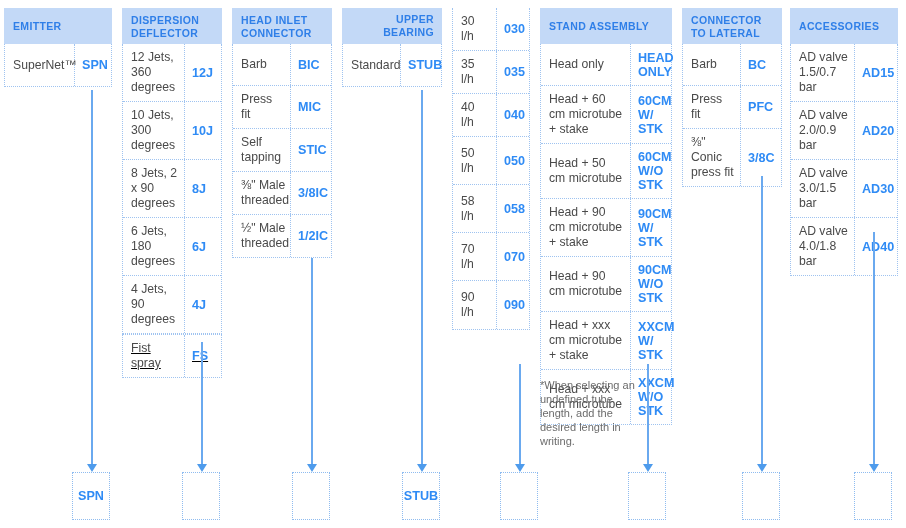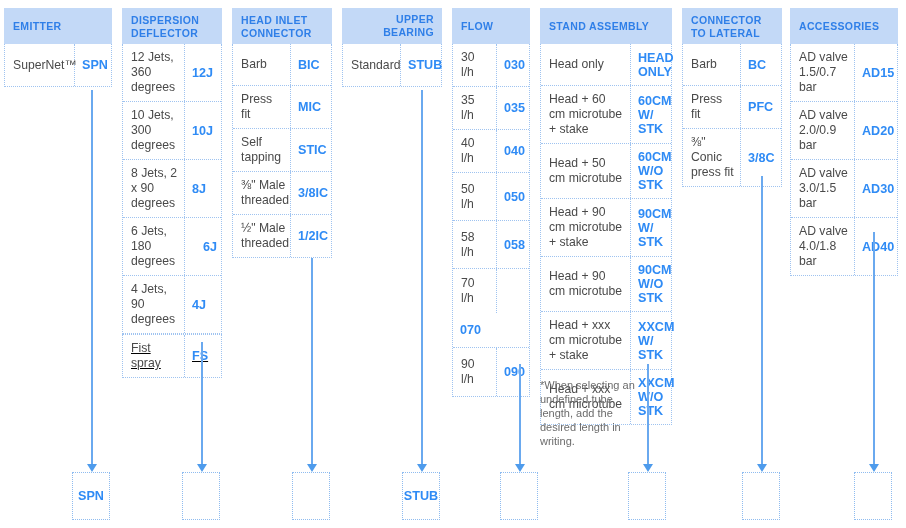--- a/index.html
+++ b/index.html
@@ -131,21 +131,21 @@
           <div class="cell-code" style="width: 38px; flex: 0 0 38px;">12J</div>
         </div>
         <div class="row" style="min-height: 52px;">
           <div class="cell-desc" style="width: 62px; flex: 0 0 62px;">10 Jets, 300 degrees</div>
           <div class="cell-code" style="width: 38px; flex: 0 0 38px;">10J</div>
         </div>
         <div class="row" style="min-height: 52px;">
           <div class="cell-desc" style="width: 62px; flex: 0 0 62px;">8 Jets, 2 x 90 degrees</div>
           <div class="cell-code" style="width: 38px; flex: 0 0 38px;">8J</div>
         </div>
-        <div class="row" style="min-height: 52px; gap: 11px;">
+        <div class="row" style="min-height: 52px;">
           <div class="cell-desc" style="width: 62px; flex: 0 0 62px;">6 Jets, 180 degrees</div>
           <div class="cell-code" style="width: 38px; flex: 0 0 38px;">6J</div>
         </div>
         <div class="row" style="min-height: 40px;">
           <div class="cell-desc" style="width: 62px; flex: 0 0 62px;">4 Jets, 90 degrees</div>
           <div class="cell-code" style="width: 38px; flex: 0 0 38px;">4J</div>
         </div>
       </div>
       <div class="rows detached">
         <div class="row" style="min-height: 40px;">
@@ -182,21 +182,20 @@
     <div class="col" style="left: 342px; width: 100px; text-align: right;">
       <div class="col-header">UPPER BEARING</div>
       <div class="rows">
         <div class="row" style="min-height: 42px;">
           <div class="cell-desc" style="width: 58px; flex: 0 0 58px;">Standard</div>
           <div class="cell-code" style="width: 42px; flex: 0 0 42px;">STUB</div>
         </div>
       </div>
     </div>
     <div class="col" style="left: 452px; width: 78px;">
-      <div class="col-header">FLOW</div>
       <div class="rows">
         <div class="row" style="min-height: 42px;">
           <div class="cell-desc" style="width: 44px; flex: 0 0 44px;">30 l/h</div>
           <div class="cell-code" style="width: 34px; flex: 0 0 34px;">030</div>
         </div>
         <div class="row" style="min-height: 42px;">
           <div class="cell-desc" style="width: 44px; flex: 0 0 44px;">35 l/h</div>
           <div class="cell-code" style="width: 34px; flex: 0 0 34px;">035</div>
         </div>
         <div class="row" style="min-height: 42px;">
@@ -204,21 +203,21 @@
           <div class="cell-code" style="width: 34px; flex: 0 0 34px;">040</div>
         </div>
         <div class="row" style="min-height: 48px;">
           <div class="cell-desc" style="width: 44px; flex: 0 0 44px;">50 l/h</div>
           <div class="cell-code" style="width: 34px; flex: 0 0 34px;">050</div>
         </div>
         <div class="row" style="min-height: 48px;">
           <div class="cell-desc" style="width: 44px; flex: 0 0 44px;">58 l/h</div>
           <div class="cell-code" style="width: 34px; flex: 0 0 34px;">058</div>
         </div>
-        <div class="row" style="min-height: 48px; flex-direction: column;">
+        <div class="row" style="min-height: 48px;">
           <div class="cell-desc" style="width: 44px; flex: 0 0 44px;">70 l/h</div>
           <div class="cell-code" style="width: 34px; flex: 0 0 34px;">070</div>
         </div>
         <div class="row" style="min-height: 48px;">
           <div class="cell-desc" style="width: 44px; flex: 0 0 44px;">90 l/h</div>
           <div class="cell-code" style="width: 34px; flex: 0 0 34px;">090</div>
         </div>
       </div>
     </div>
     <div class="col" style="left: 540px; width: 132px;">

